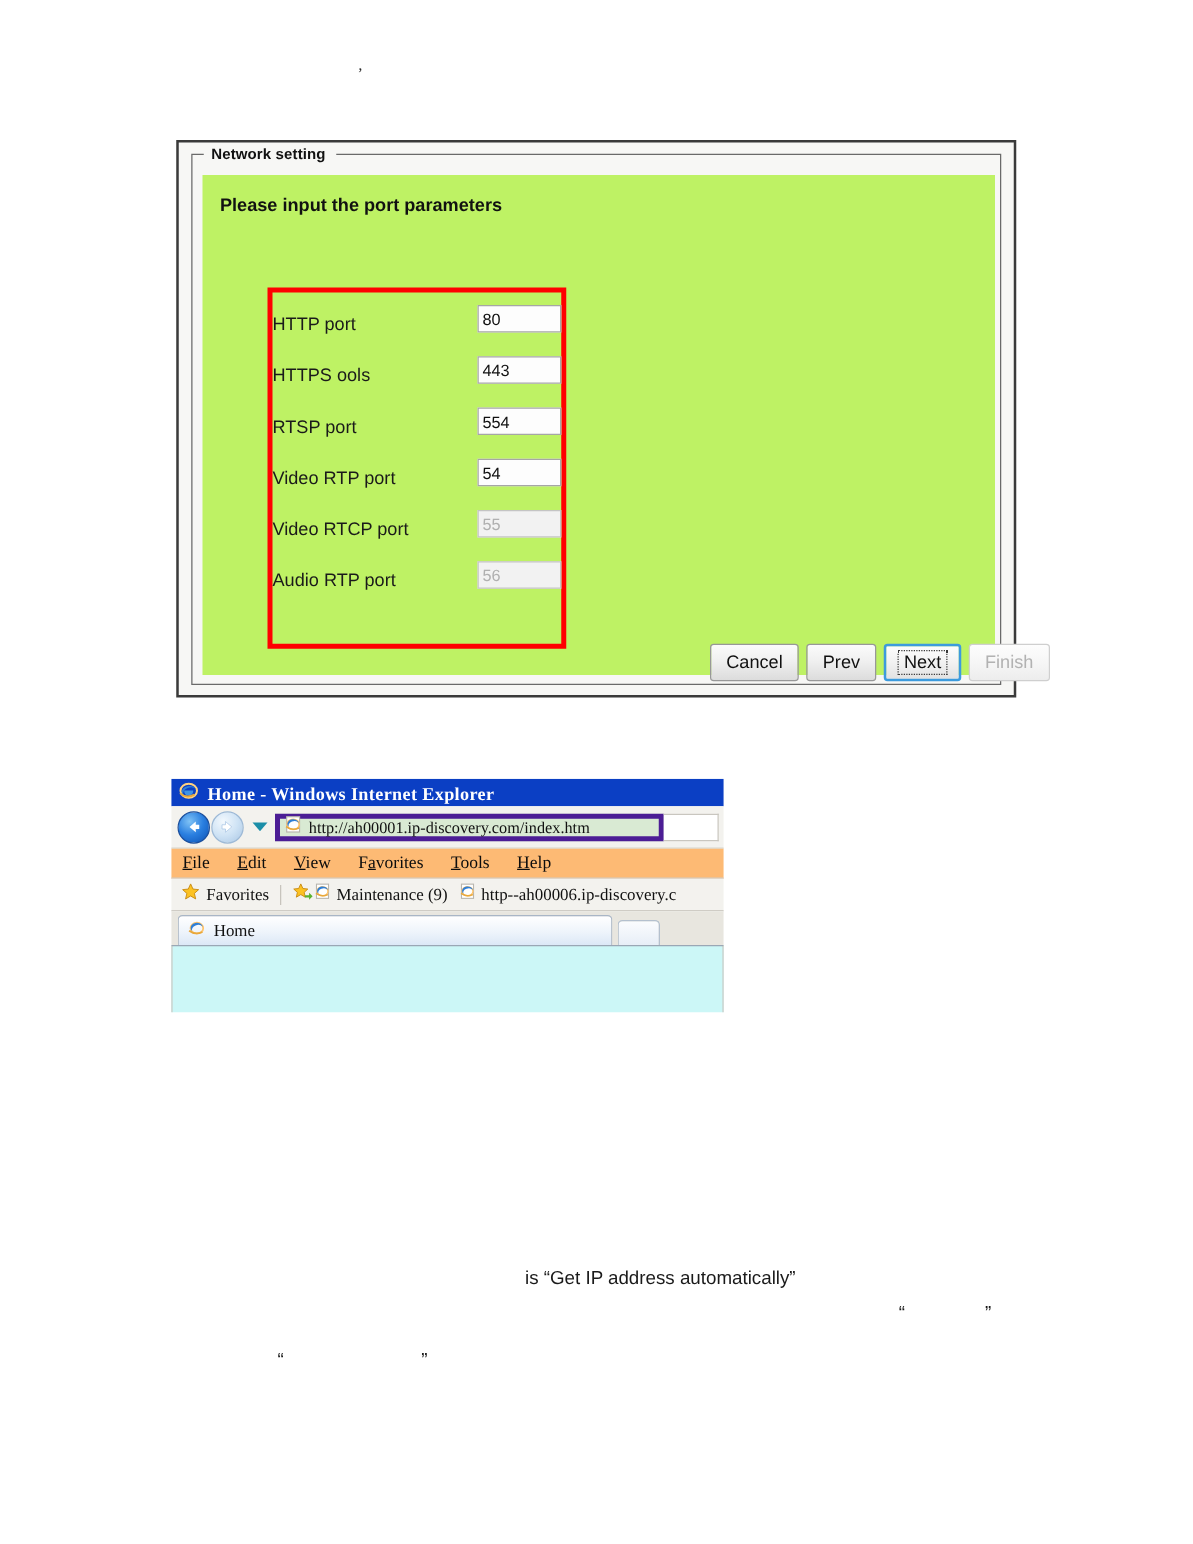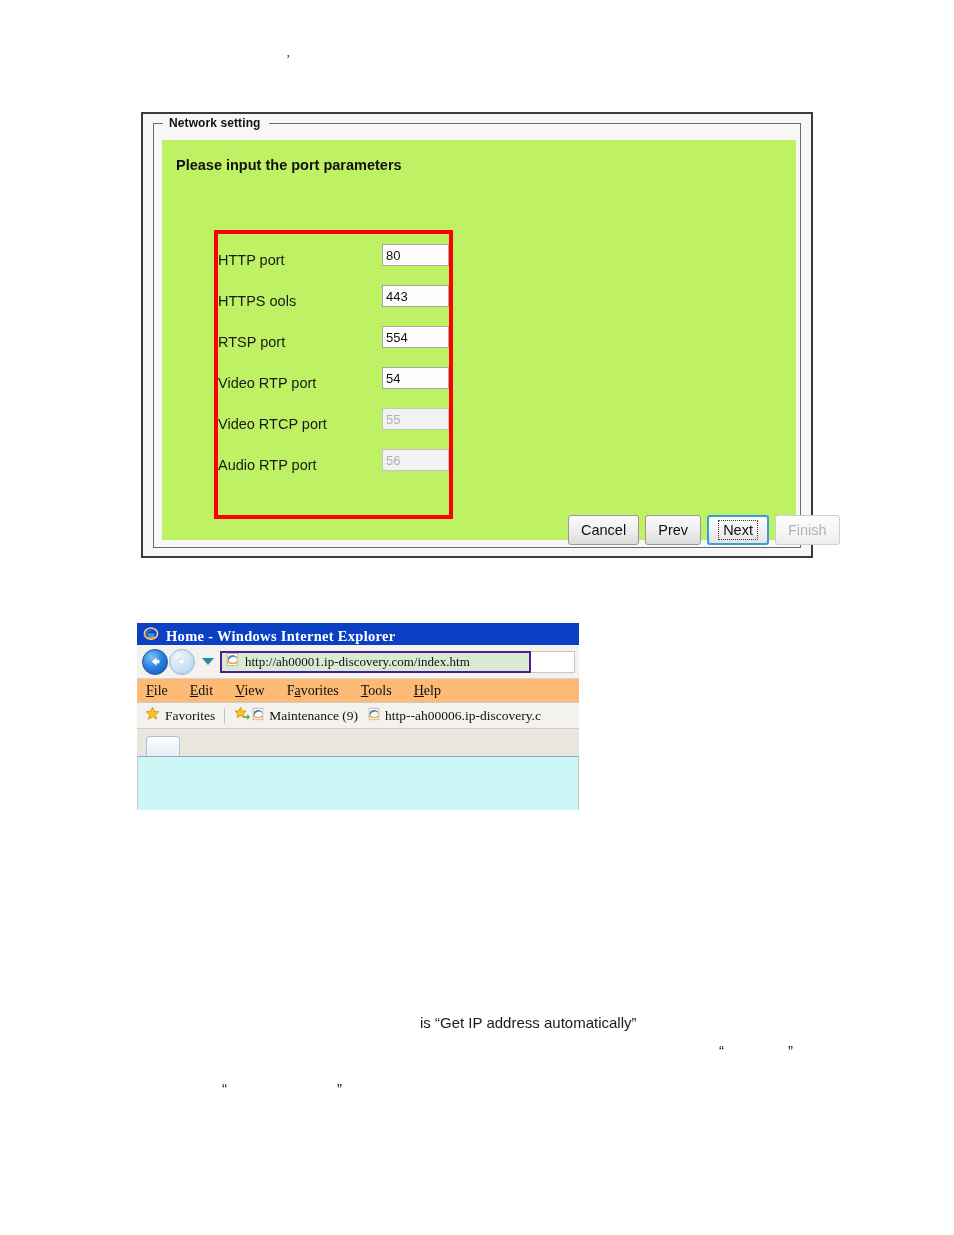--- a/index.html
+++ b/index.html
@@ -237,21 +237,21 @@
     border-left: 6px solid transparent;
     border-right: 6px solid transparent;
     border-top: 7px solid #1b8ea8;
     margin: 0 6px 0 7px;
     flex: 0 0 auto;
   }
   .addressbar {
     flex: 1 1 auto;
     height: 22px;
     background: #d9ead3;
-    border: 2px solid #4c1d95;
+    border: 4px solid #4c1d95;
     box-sizing: border-box;
     display: flex;
     align-items: center;
     padding-left: 3px;
     min-width: 0;
   }
   .addr-text {
     font-family: "Liberation Serif", serif;
     font-size: 13px;
     color: #111111;
@@ -532,20 +532,30 @@
           <ellipse cx="8" cy="8" rx="5" ry="4.2" fill="none" stroke="#ffc46b" stroke-width="1.3"></ellipse>
           <path d="M3.2 8.8 A5 4.2 0 0 1 13 6.8 A5 4.2 0 0 0 4.2 10.2 Z" fill="#2f7fd6"></path>
           <path d="M2 10 q5 3.6 11 1" stroke="#e8a83c" stroke-width="1.3" fill="none"></path>
         </svg>
       </span>
       <span class="fav-text">http--ah00006.ip-discovery.c</span>
     </span>
   </div>
 
   <div class="ie-tabrow">
+    <div class="tab">
+      <span>
+        <svg width="15" height="15" viewBox="0 0 16 16">
+          <ellipse cx="8" cy="8" rx="5.4" ry="4.6" fill="none" stroke="#ffc46b" stroke-width="1.5"></ellipse>
+          <path d="M2.8 9 A5.3 4.5 0 0 1 13.2 6.9 A5.3 4.5 0 0 0 3.9 10.5 Z" fill="#2f7fd6"></path>
+          <path d="M1.4 10.2 q5.2 4 11.4 1.1" stroke="#e8a83c" stroke-width="1.5" fill="none"></path>
+        </svg>
+      </span>
+      <span class="tab-text">Home</span>
+    </div>
     <div class="newtab"></div>
   </div>
 
   <div class="ie-content"></div>
 </div>
 
 <div class="body-text t-auto">is “Get IP address automatically”</div>
 <div class="body-text q-open-1">“</div>
 <div class="body-text q-close-1">”</div>
 <div class="body-text q-open-2">“</div>

